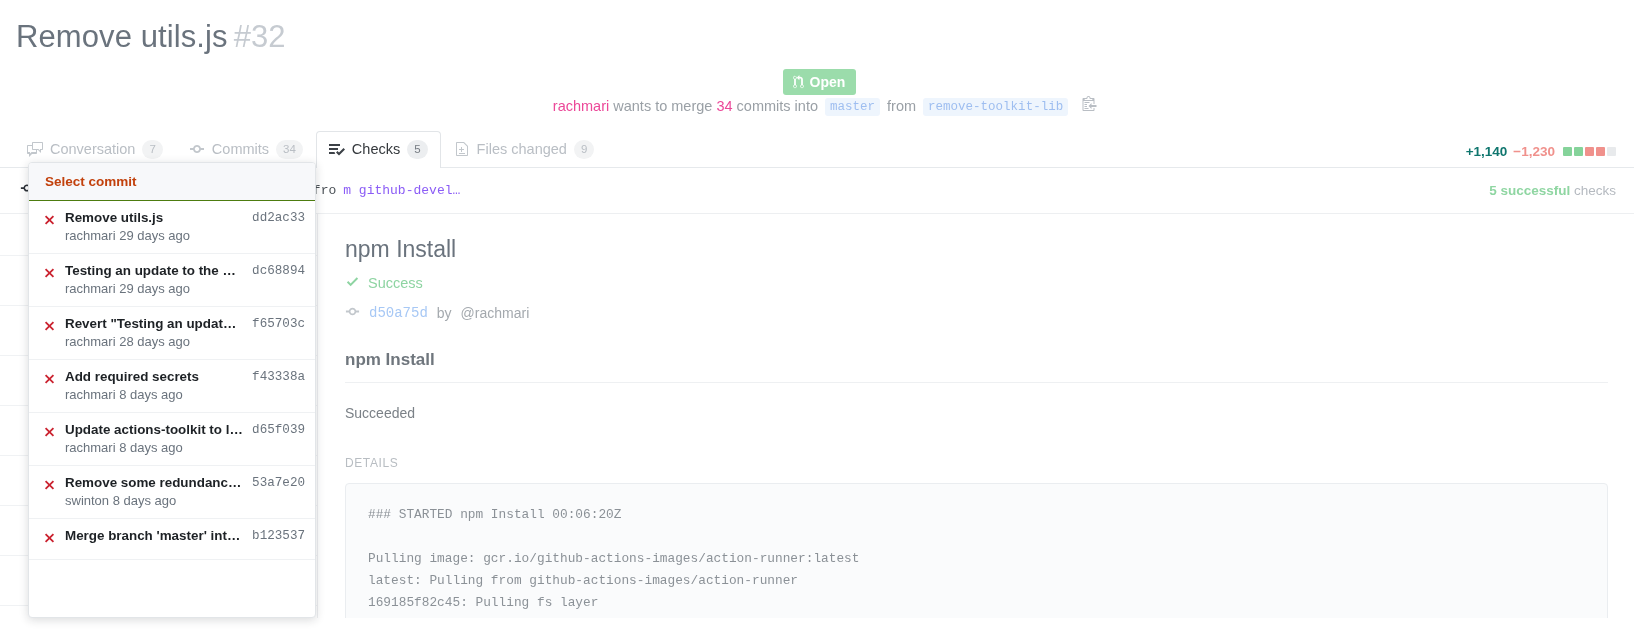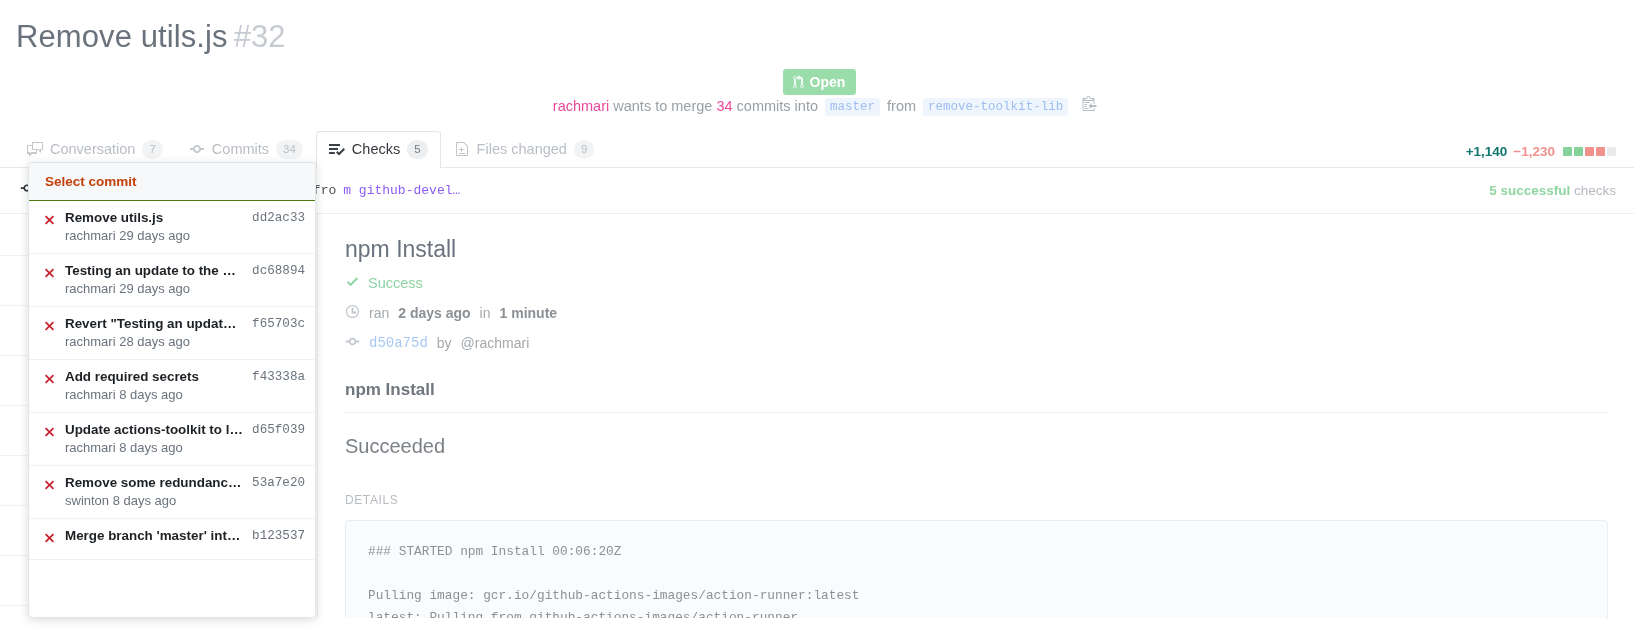--- a/index.html
+++ b/index.html
@@ -168,21 +168,21 @@
     display: flex; align-items: center; gap: 9px;
     font-size: 14px; color: #a4a9ae; margin-top: 12px;
   }
   .detail-line b { color: #8a9096; }
   .detail-line a { color: #a7c8f5; text-decoration: none; }
   #step-heading {
     font-size: 17px; font-weight: bold; color: #6f767d;
     margin-top: 28px; padding-bottom: 12px;
     border-bottom: 1px solid #eef0f2; margin-right: 26px;
   }
-  #step-result { font-size: 20px; color: #7b8187; margin-top: 22px; }
+  #step-result { font-size: 14px; color: #7b8187; margin-top: 22px; }
   #details-label {
     font-size: 12px; color: #b8bdc2; letter-spacing: .6px;
     margin-top: 35px;
   }
   #log-box {
     margin-top: 13px; margin-right: 26px;
     border: 1px solid #eaedf0; border-radius: 4px;
     background: #fafbfc; padding: 20px 0 0 0;
     height: 150px; overflow: hidden;
   }
@@ -330,31 +330,20 @@
 
     <div id="check-status">
       <span>
         <svg width="15" height="15" viewBox="0 0 12 16" fill="#8ed4a2" aria-hidden="true">
           <path d="M12 5l-8 8-4-4 1.5-1.5L4 10l6.5-6.5L12 5z"></path>
         </svg>
       </span>
       <span>Success</span>
     </div>
 
-    <div class="detail-line">
-      <span>
-        <svg width="15" height="15" viewBox="0 0 14 16" fill="#c2c7cc" aria-hidden="true">
-          <path d="M8 8h3v2H7c-.55 0-1-.45-1-1V4h2v4zM7 2.3c3.14 0 5.7 2.56 5.7 5.7s-2.56 5.7-5.7 5.7A5.71 5.71 0 0 1 1.3 8c0-3.14 2.56-5.7 5.7-5.7zM7 1C3.14 1 0 4.14 0 8s3.14 7 7 7 7-3.14 7-7-3.14-7-7-7z"></path>
-        </svg>
-      </span>
-      <span>ran</span>
-      <b>2 days ago</b>
-      <span>in</span>
-      <b>1 minute</b>
-    </div>
 
     <div class="detail-line">
       <span>
         <svg width="15" height="15" viewBox="0 0 14 16" fill="#c2c7cc" aria-hidden="true">
           <path d="M10.86 7c-.45-1.72-2-3-3.86-3-1.86 0-3.41 1.28-3.86 3H0v2h3.14c.45 1.72 2 3 3.86 3 1.86 0 3.41-1.28 3.86-3H14V7h-3.14zM7 10.2c-1.22 0-2.2-.98-2.2-2.2 0-1.22.98-2.2 2.2-2.2 1.22 0 2.2.98 2.2 2.2 0 1.22-.98 2.2-2.2 2.2z"></path>
         </svg>
       </span>
       <a class="mono" href="#">d50a75d</a>
       <span>by</span>
       <span>@rachmari</span>

